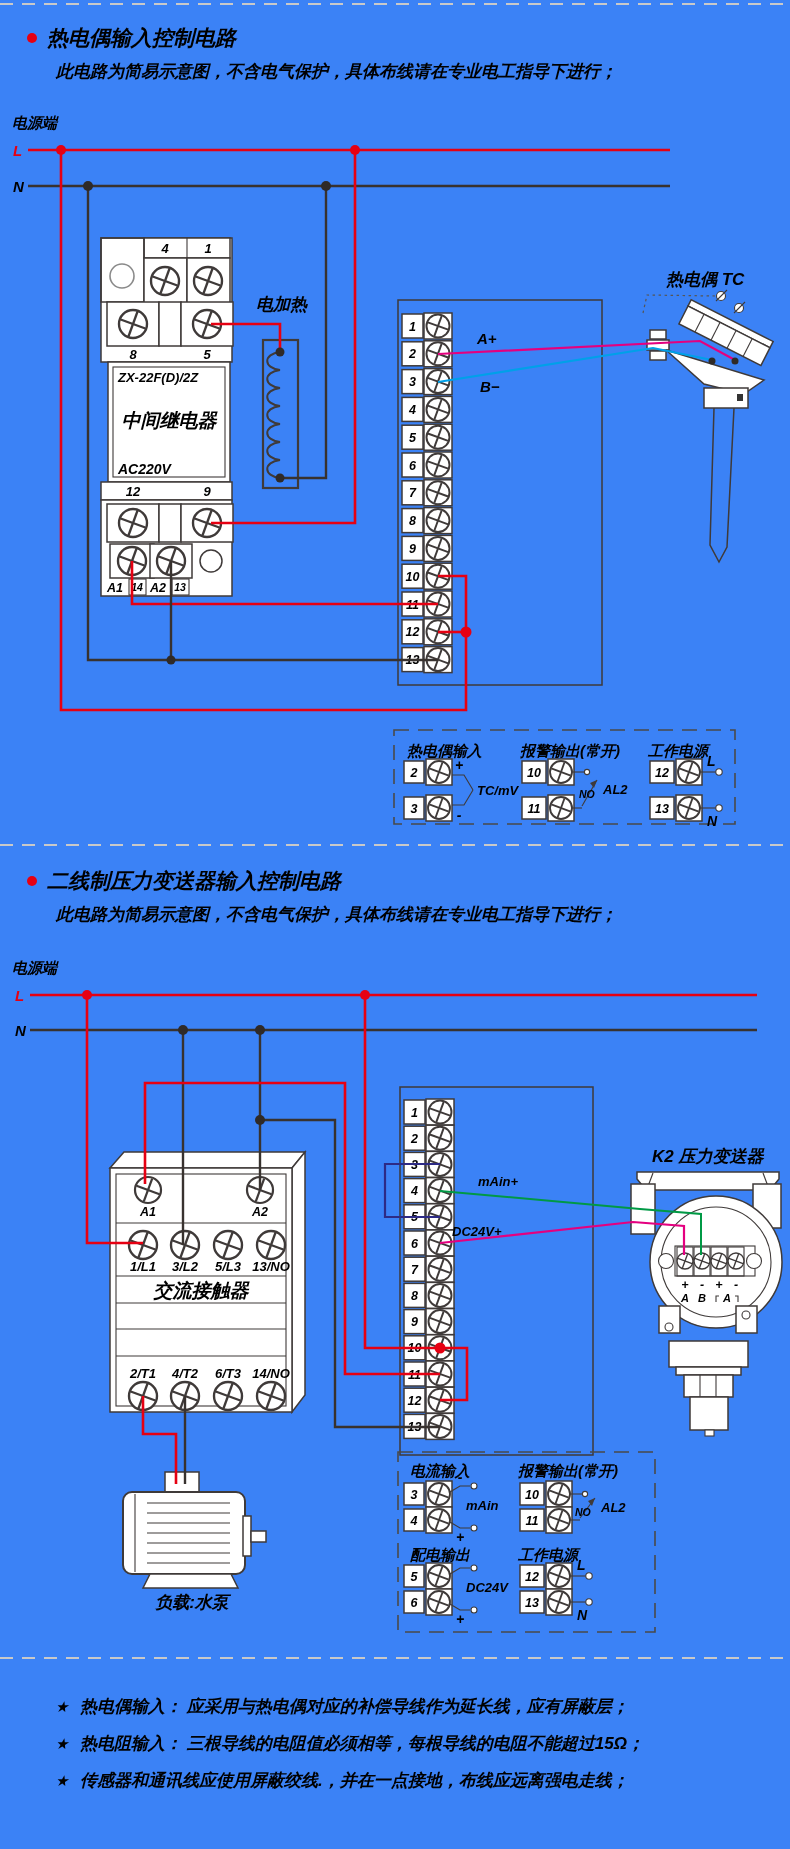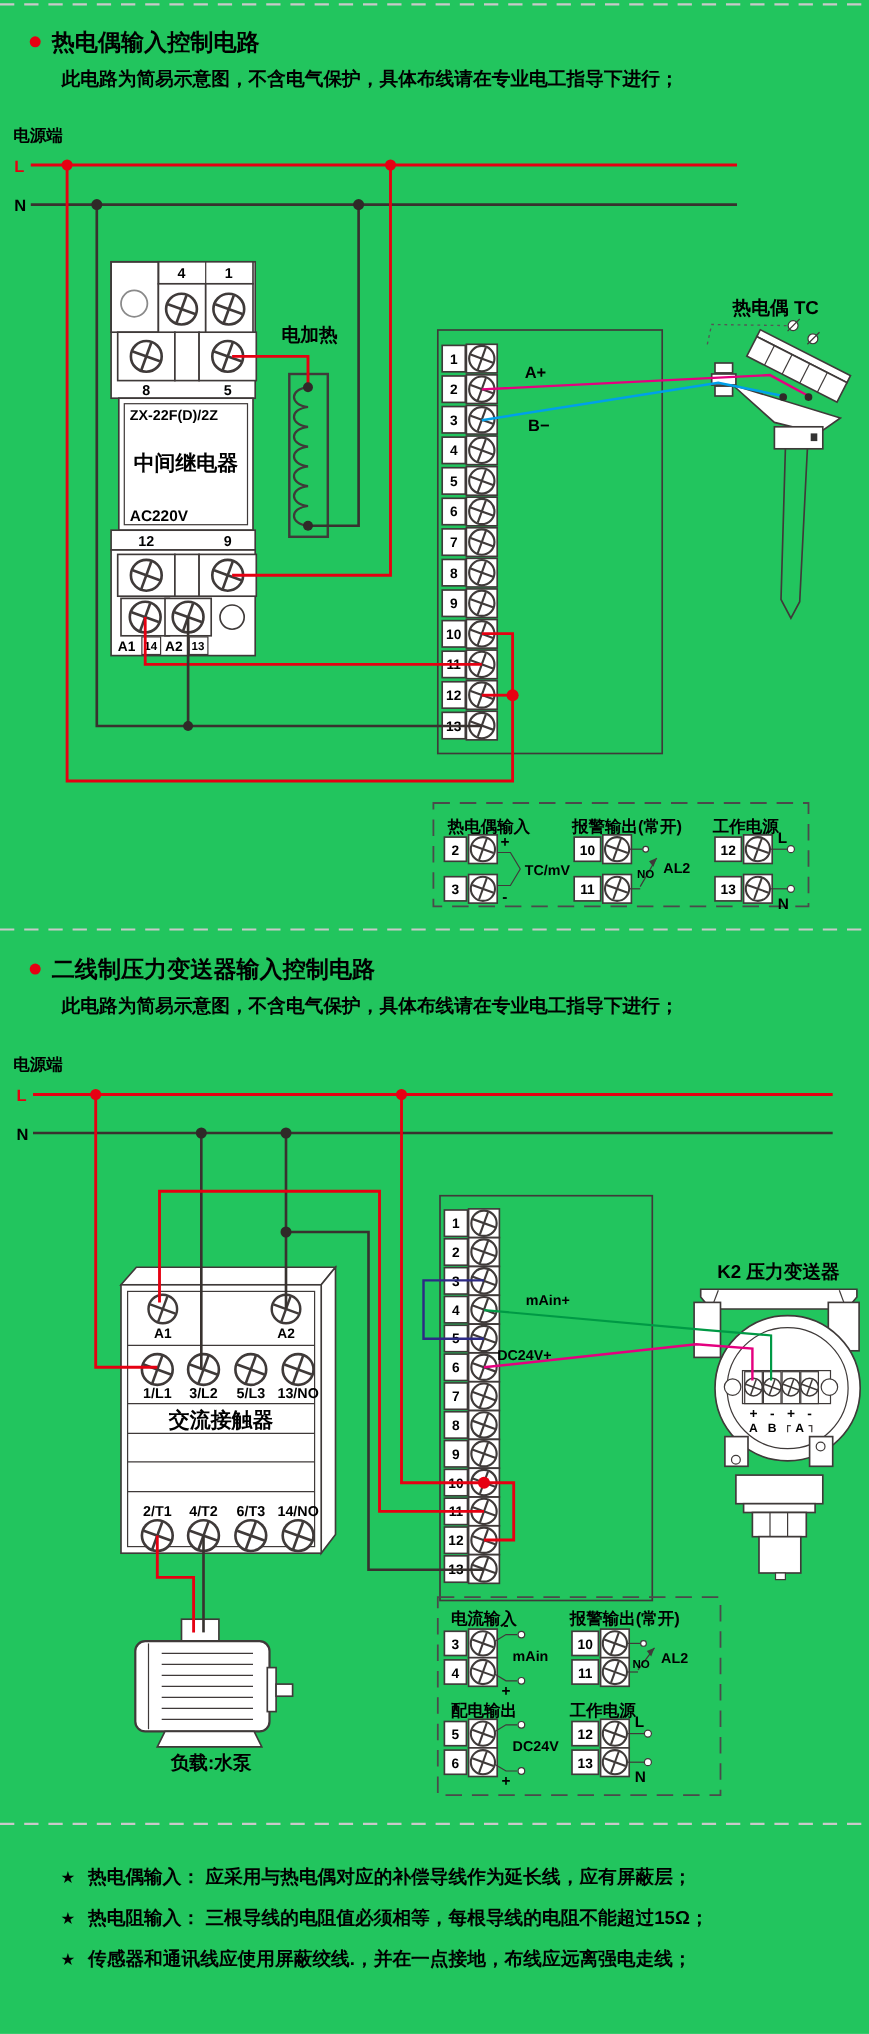--- a/index.html
+++ b/index.html
@@ -1,16 +1,16 @@
 <!DOCTYPE html>
 <html><head>
 <meta charset="utf-8">
 <style>
   html,body{margin:0;padding:0;background:#fff;}
-  .wrap{position:relative;width:790px;height:1849px;background:#22c55e;font-family:"Liberation Sans",sans-serif;overflow:hidden;}
+  .wrap{position:relative;width:790px;height:1849px;background:#3b82f6;font-family:"Liberation Sans",sans-serif;overflow:hidden;font-style:italic;}
   svg{display:block;}
   .ln{stroke:#3f3a39;fill:none;stroke-width:1.5;}
   .lnw{stroke:#3f3a39;fill:#fff;stroke-width:1.5;}
   .thin{stroke-width:1.1;}
   text{fill:#000;font-family:"Liberation Sans",sans-serif;}
   .b{font-weight:bold;}
   .mid{text-anchor:middle;}
   .t21{font-size:21px;} .t19{font-size:19px;} .t17{font-size:17px;}
   .t15{font-size:15px;} .t14{font-size:14px;} .t13{font-size:13px;}
   .t12{font-size:12.5px;} .t11{font-size:11px;} .t10{font-size:10.5px;}

